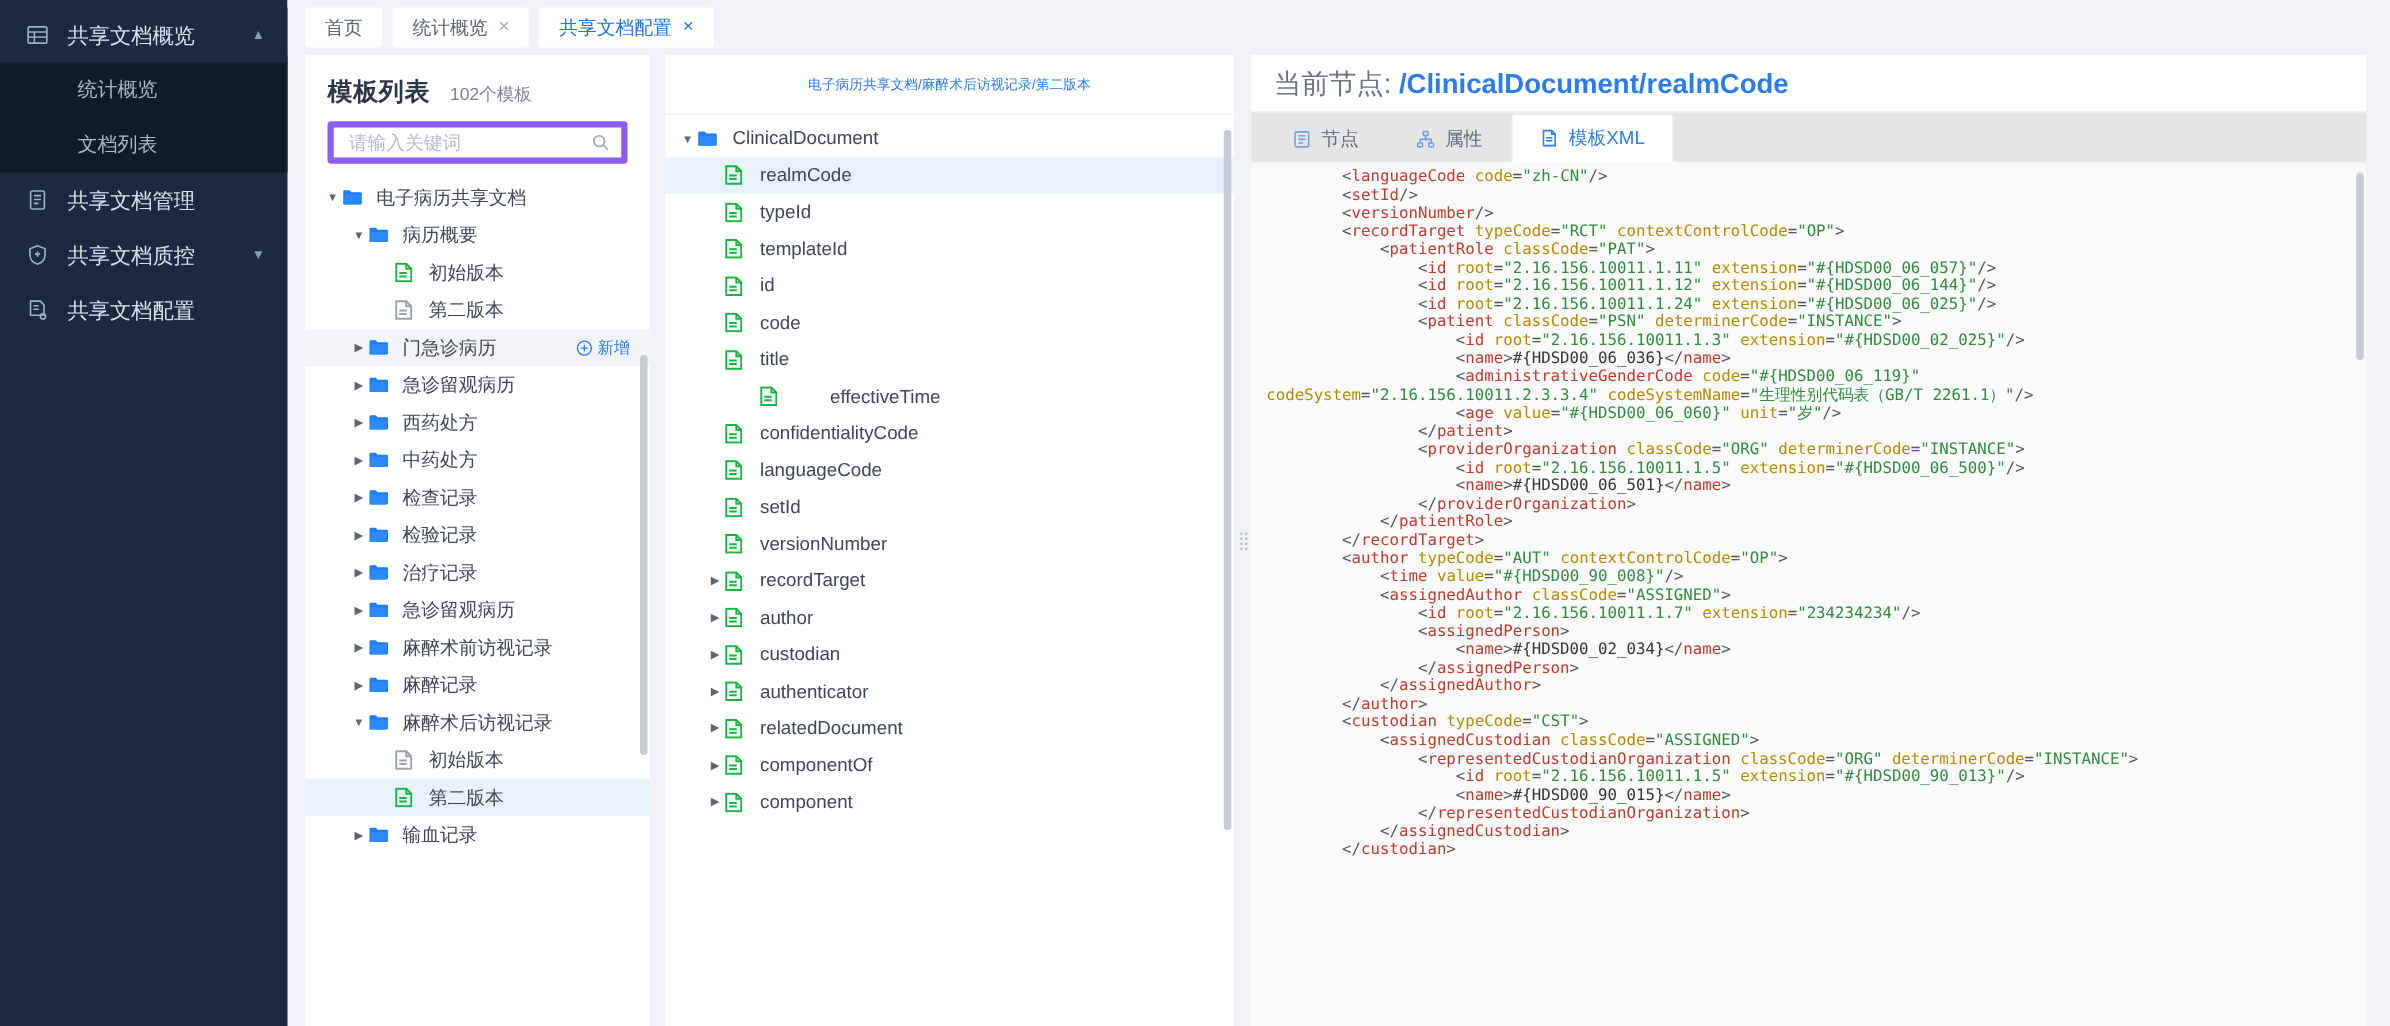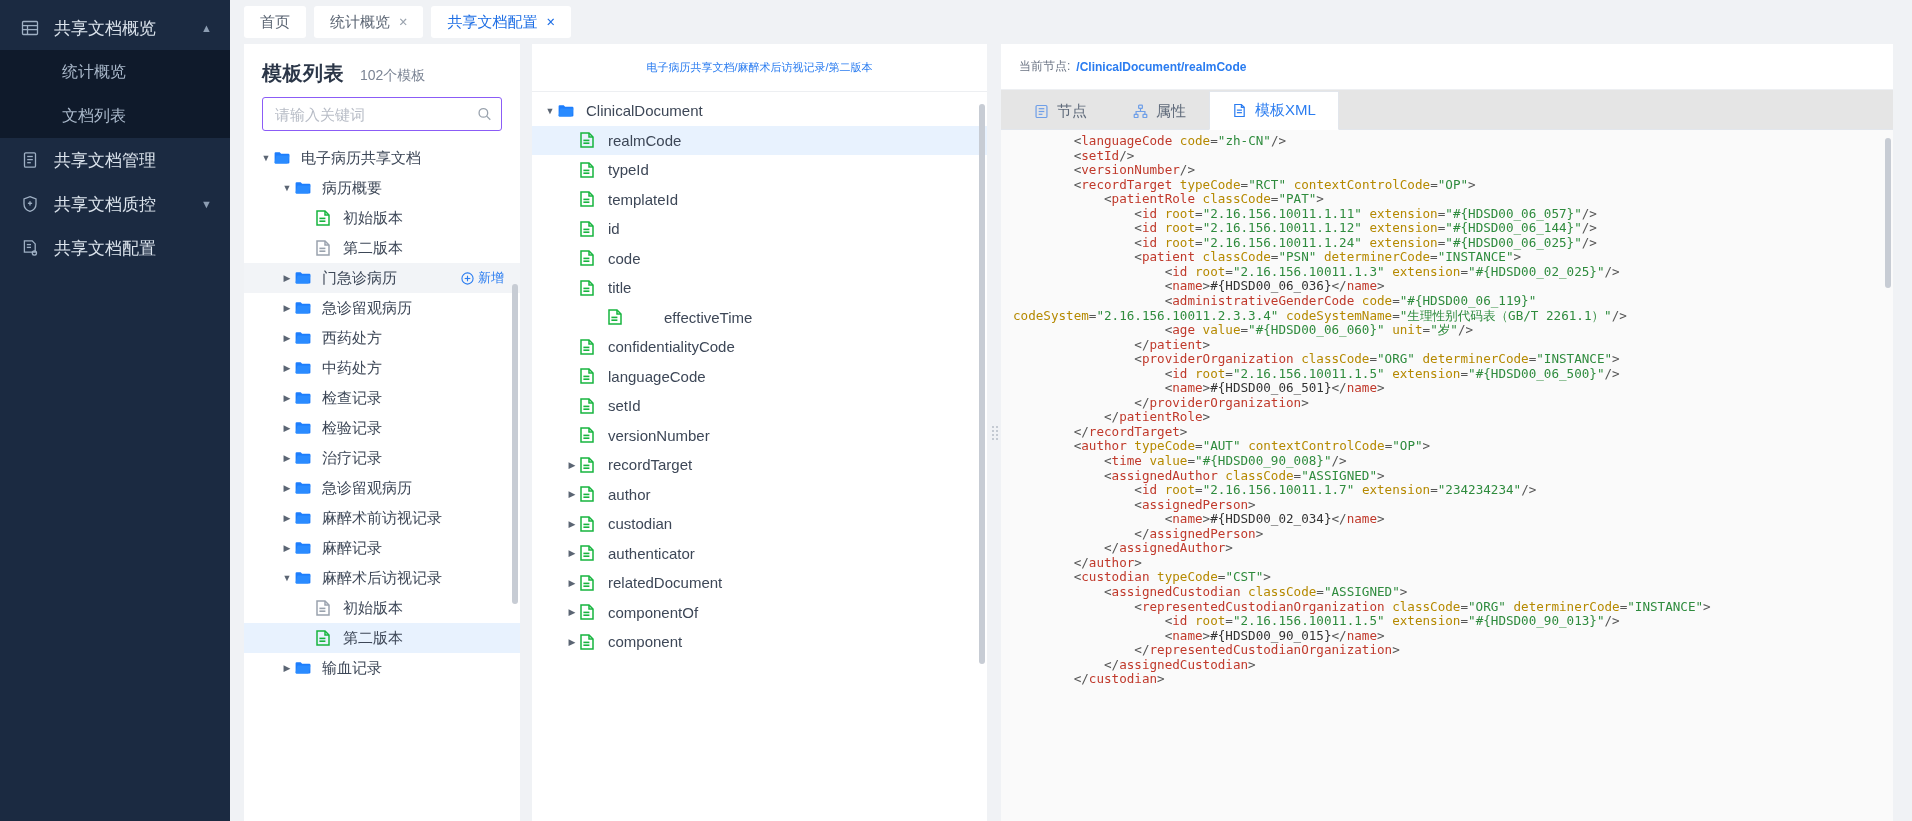--- a/index.html
+++ b/index.html
@@ -75,21 +75,21 @@
   }
   .tl-head {
     padding: 16px 18px 6px 18px;
     display: flex; align-items: baseline; gap: 16px;
   }
   .tl-title { font-size: 20px; color: #2b3648; font-weight: 600; letter-spacing: .5px; }
   .tl-count { font-size: 14px; color: #7b8494; }
   .tl-searchwrap { padding: 4px 18px 12px 18px; }
   .tl-search {
     position: relative; height: 34px;
-    border: 1px solid #8b5cf6; border-radius: 3px; background: #fff;
+    border: 5px solid #8b5cf6; border-radius: 3px; background: #fff;
     display: flex; align-items: center;
   }
   .tl-search input {
     border: 0; outline: 0; background: transparent;
     width: 100%; height: 100%;
     padding: 0 32px 0 12px; font-size: 15px; color: #333;
     font-family: "Liberation Sans", sans-serif;
   }
   .tl-search input::placeholder { color: #b7bcc6; }
   .tl-search .s-icon {
@@ -158,21 +158,21 @@
   .splitter .dots i { width: 2px; height: 2px; background: #b6bcc6; border-radius: 50%; display: block; }
 
   
   .col-detail {
     flex: 1; background: #fff; min-width: 0;
     display: flex; flex-direction: column; min-height: 0;
     margin-right: 14px;
   }
   .cur-node {
     height: 46px; display: flex; align-items: center;
-    padding: 0 0 0 18px; font-size: 12px; gap: 6px;
+    padding: 0 0 0 18px; font-size: 22px; gap: 6px;
     border-bottom: 1px solid #edeff2;
   }
   .cur-node .k { color: #6b7484; }
   .cur-node .v { color: #2a7cf0; font-weight: 600; }
   .dtabs {
     height: 40px; display: flex; align-items: stretch;
     background: #e5e5e5; border-bottom: 1px solid #e2e6ec;
     padding-left: 10px;
   }
   .dtab {

